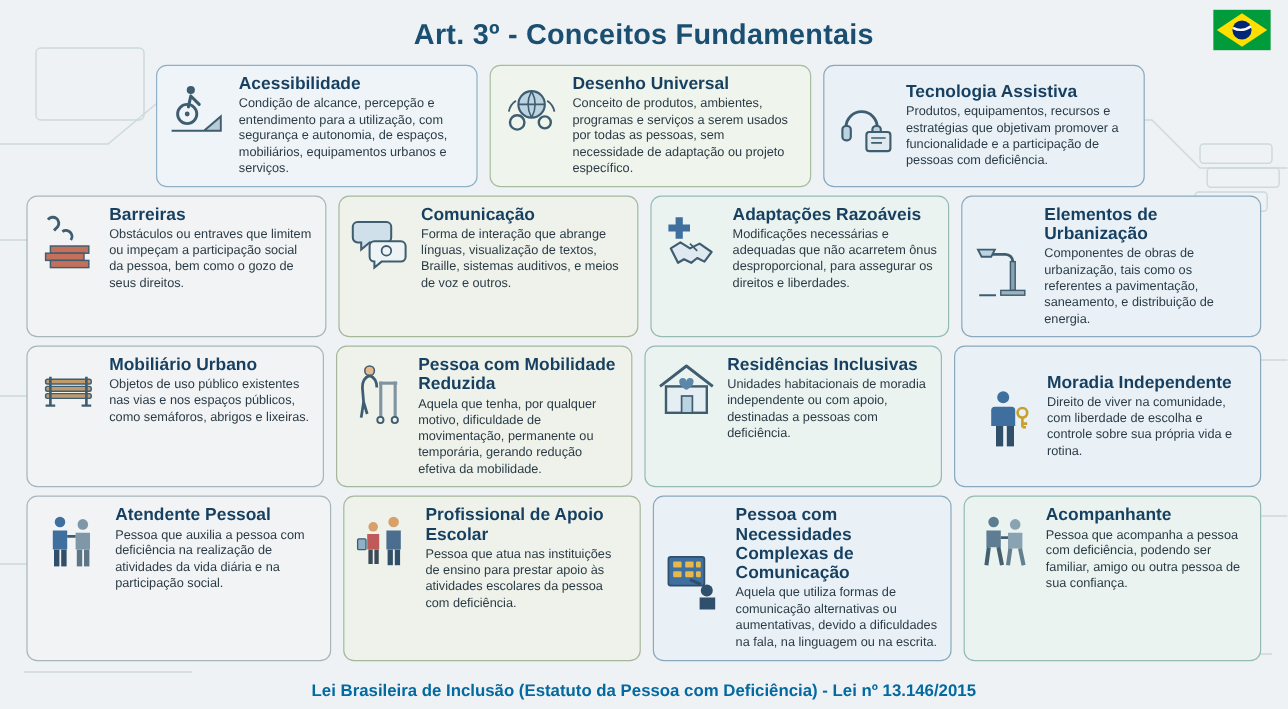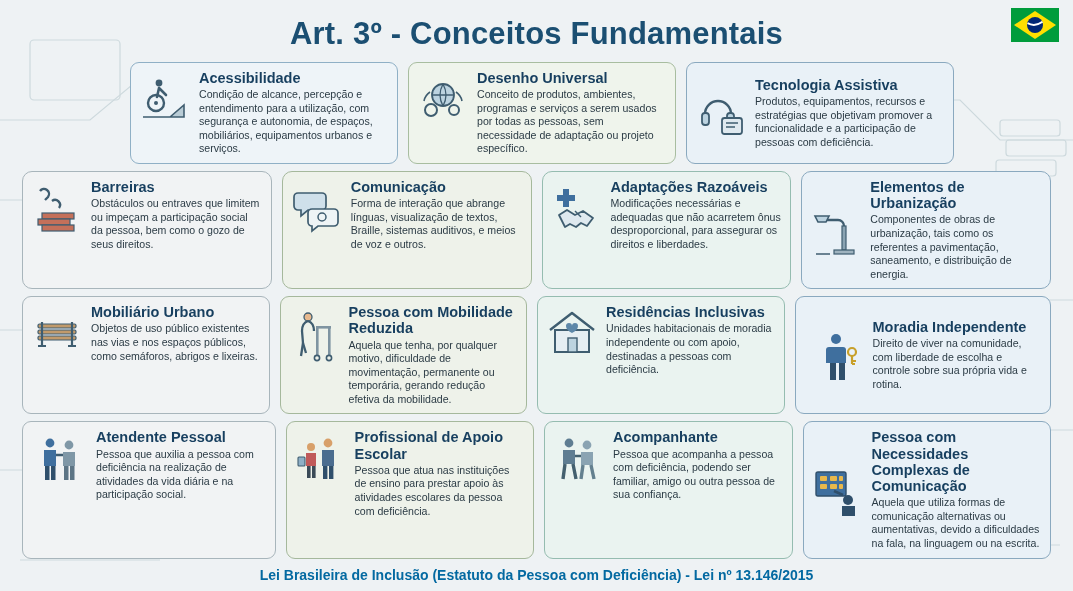--- a/index.html
+++ b/index.html
@@ -22,21 +22,21 @@
   
   .flag {
     position:absolute; top:8px; right:14px;
     width:48px; height:34px; border-radius:2px;
     z-index:3;
   }
 
   h1.title {
     margin:0; padding:16px 0 10px 0;
     text-align:center;
-    font-size:31px; font-weight:bold;
+    font-size:24px; font-weight:bold;
     color:#1b4f72; letter-spacing:.2px;
   }
 
   .grid {
     padding:0 22px;
     display:flex; flex-direction:column; gap:7px;
   }
   .row { display:flex; gap:10px; }
 
   .card {
@@ -71,21 +71,21 @@
 
   .footer {
     position:absolute; bottom:8px; left:0; right:0;
     text-align:center;
     font-size:14px; font-weight:bold; color:#0369a1;
     z-index:3;
   }
 
   
   .row1 .card { min-height:102px; }
-  .row2 .card { min-height:108px;border-radius:10px; }
+  .row2 .card { min-height:108px; }
   .row3 .card { min-height:118px; }
   .row4 .card { min-height:100px; }
 </style>
 </head>
 <body>
 
 <svg class="bg-lines" width="1073" height="591" viewBox="0 0 1073 591">
   <g stroke="#cdd9dd" stroke-width="1.2" fill="none">
     <path d="M0 120 L90 120 L150 70 L260 70"></path>
     <path d="M0 200 L60 200 L110 250 L250 250"></path>
@@ -339,38 +339,20 @@
             <rect x="34" y="33" width="4.4" height="13" fill="#2f4f6b"></rect>
             <rect x="3" y="24" width="7" height="9" rx="1" fill="#8fb0c6" stroke="#3f5d70" stroke-width="1.1"></rect>
           </svg>
         </div>
         <div class="txt">
           <h2>Profissional de Apoio Escolar</h2>
           <p>Pessoa que atua nas instituições de ensino para prestar apoio às atividades escolares da pessoa com deficiência.</p>
         </div>
       </div>
 
-      <div class="card t-mint" style="flex:1 1 0;">
-        <div class="icon">
-          <svg width="52" height="50" viewBox="0 0 52 50">
-            <circle cx="16" cy="10" r="4.4" fill="#5f7d92"></circle>
-            <path d="M10 17 h12 v14 h-12z" fill="#5f7d92"></path>
-            <path d="M12 31 l-2 15 M20 31 l3 15" stroke="#44606f" stroke-width="3.4" fill="none"></path>
-            <circle cx="34" cy="12" r="4.4" fill="#8aa3b2"></circle>
-            <path d="M28 19 h12 v13 h-12z" fill="#8aa3b2"></path>
-            <path d="M30 32 l-2 14 M38 32 l3 14" stroke="#64808f" stroke-width="3.4" fill="none"></path>
-            <path d="M22 23 h6" stroke="#44606f" stroke-width="2.4"></path>
-          </svg>
-        </div>
-        <div class="txt">
-          <h2>Acompanhante</h2>
-          <p>Pessoa que acompanha a pessoa com deficiência, podendo ser familiar, amigo ou outra pessoa de sua confiança.</p>
-        </div>
-      </div>
-
       <div class="card t-sky" style="flex:1 1 0;">
         <div class="icon">
           <svg width="52" height="52" viewBox="0 0 52 52">
             <rect x="4" y="6" width="30" height="24" rx="2" fill="#3f6f9e" stroke="#2f4f6b" stroke-width="1.4"></rect>
             <g fill="#e8b84b">
               <rect x="8" y="10" width="7" height="5" rx="1"></rect>
               <rect x="18" y="10" width="7" height="5" rx="1"></rect>
               <rect x="27" y="10" width="4" height="5" rx="1"></rect>
               <rect x="8" y="18" width="7" height="5" rx="1"></rect>
               <rect x="18" y="18" width="7" height="5" rx="1"></rect>
@@ -379,18 +361,36 @@
             <circle cx="36" cy="34" r="5" fill="#2f4f6b"></circle>
             <path d="M30 40 h13 v10 h-13z" fill="#2f4f6b"></path>
             <path d="M31 29 l-9 -4" stroke="#2f4f6b" stroke-width="2.6"></path>
           </svg>
         </div>
         <div class="txt">
           <h2>Pessoa com Necessidades Complexas de Comunicação</h2>
           <p>Aquela que utiliza formas de comunicação alternativas ou aumentativas, devido a dificuldades na fala, na linguagem ou na escrita.</p>
         </div>
       </div>
+
+      <div class="card t-mint" style="flex:1 1 0;">
+        <div class="icon">
+          <svg width="52" height="50" viewBox="0 0 52 50">
+            <circle cx="16" cy="10" r="4.4" fill="#5f7d92"></circle>
+            <path d="M10 17 h12 v14 h-12z" fill="#5f7d92"></path>
+            <path d="M12 31 l-2 15 M20 31 l3 15" stroke="#44606f" stroke-width="3.4" fill="none"></path>
+            <circle cx="34" cy="12" r="4.4" fill="#8aa3b2"></circle>
+            <path d="M28 19 h12 v13 h-12z" fill="#8aa3b2"></path>
+            <path d="M30 32 l-2 14 M38 32 l3 14" stroke="#64808f" stroke-width="3.4" fill="none"></path>
+            <path d="M22 23 h6" stroke="#44606f" stroke-width="2.4"></path>
+          </svg>
+        </div>
+        <div class="txt">
+          <h2>Acompanhante</h2>
+          <p>Pessoa que acompanha a pessoa com deficiência, podendo ser familiar, amigo ou outra pessoa de sua confiança.</p>
+        </div>
+      </div>
     </div>
 
   </div>
 </div>
 
 <div class="footer">Lei Brasileira de Inclusão (Estatuto da Pessoa com Deficiência) - Lei nº 13.146/2015</div>
 
 </body></html>

